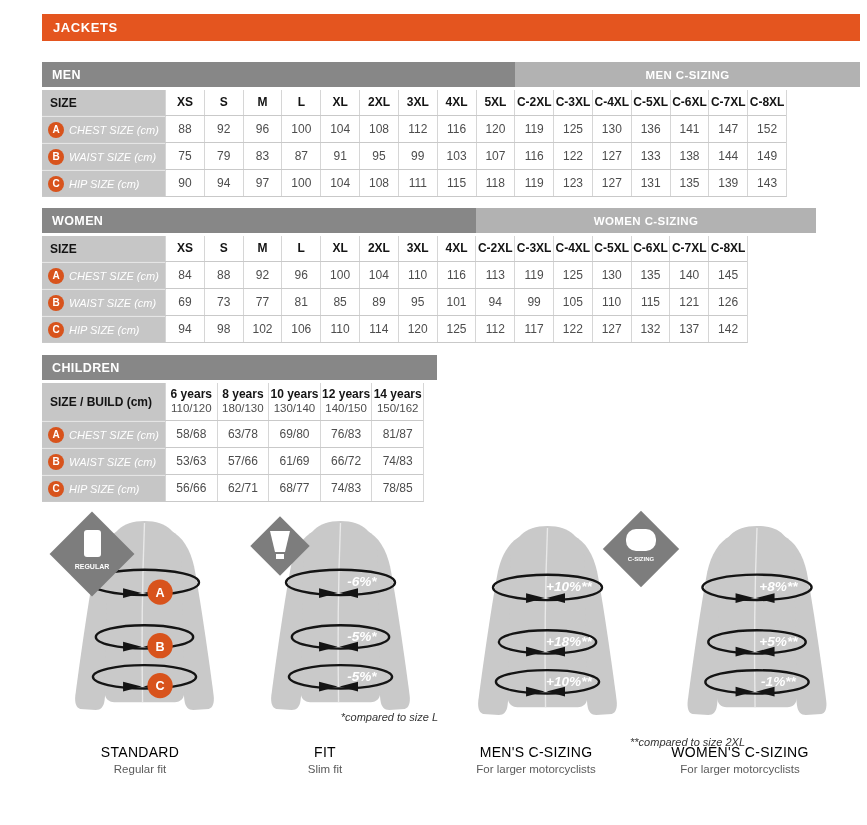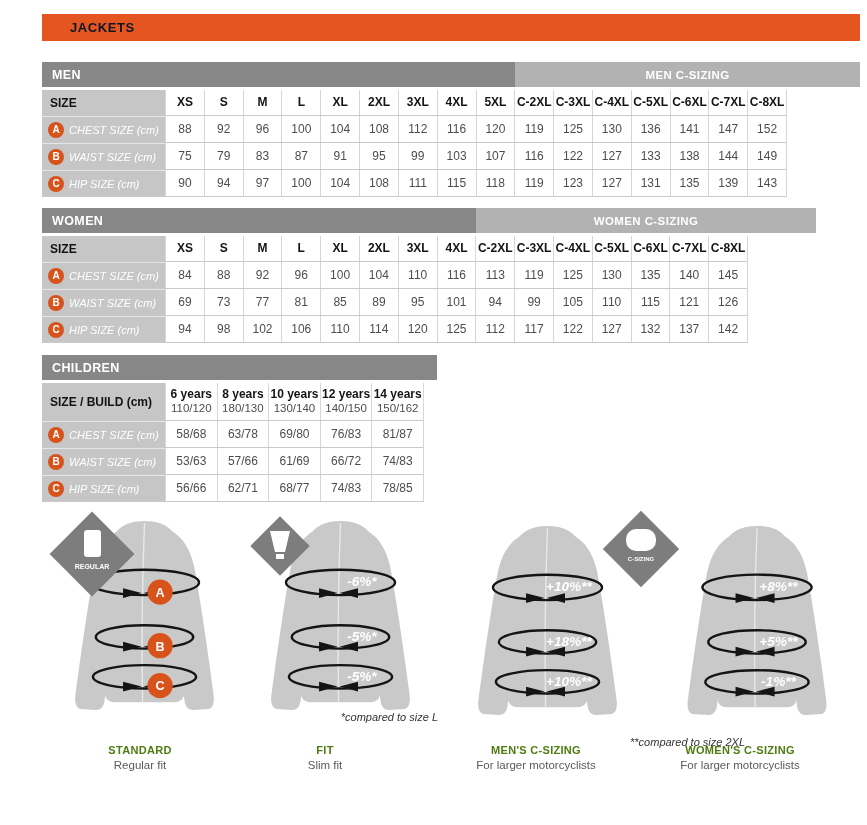--- a/index.html
+++ b/index.html
@@ -1,20 +1,20 @@
 <!DOCTYPE html>
 <html><head>
 <meta charset="utf-8">
 <style>
   *{margin:0;padding:0;box-sizing:border-box}
   html,body{width:867px;height:825px;background:#fff;font-family:"Liberation Sans",sans-serif;overflow:hidden}
   .page{position:relative;width:867px;height:825px;background:#fff}
 
-  .title-bar{position:absolute;left:42px;top:14px;width:818px;height:27px;background:#e4551f;color:#0f172a;
-    font-weight:bold;font-size:13px;letter-spacing:.6px;display:flex;align-items:center;padding-left:28px}
+  .title-bar{position:absolute;left:42px;top:14px;width:818px;height:27px;background:#e4551f;color:#ffffff;
+    font-weight:bold;font-size:13px;letter-spacing:.6px;display:flex;align-items:center;padding-left:11px}
 
   .size-table{position:absolute;left:42px}
   .size-table.men{top:62px;width:818px}
   .size-table.women{top:208px;width:774px}
   .size-table.children{top:355px;width:395px}
 
   .bar{display:flex;height:25px}
   .bar-dark{background:#878787;color:#fff;font-weight:bold;font-size:12.5px;letter-spacing:.4px;
     display:flex;align-items:center;padding-left:10px}
   .bar-light{background:#b2b2b2;color:#fff;font-weight:bold;font-size:11.5px;letter-spacing:.4px;
@@ -42,21 +42,21 @@
   .head-line2{font-weight:normal;color:#4d4d4d;font-size:11.5px}
   .row-label{background:#c6c6c6;color:#fff;font-style:italic;font-size:11px;
     display:flex;align-items:center;padding-left:6px;gap:5px;border-top:1px solid rgba(255,255,255,.55)}
   .marker{width:16px;height:16px;border-radius:50%;background:#d8531c;color:#fff;font-weight:bold;
     font-style:normal;font-size:10px;display:flex;align-items:center;justify-content:center;flex:0 0 16px}
   .cell{flex:1;color:#4d4d4d;font-size:12px;display:flex;align-items:center;justify-content:center;
     border-left:1px solid #d6d6d6;background:#fff}
 
   .jacket,.badge{position:absolute}
   .caption{position:absolute;top:744px;width:200px;text-align:center}
-  .cap-title{font-weight:bold;font-size:11px;color:#4d7c0f;letter-spacing:.3px}
+  .cap-title{font-weight:normal;font-size:14px;color:#000000;letter-spacing:.3px}
   .cap-sub{font-size:11.5px;color:#5a5a5a;margin-top:3px}
   .footnote{position:absolute;font-style:italic;font-size:11px;color:#333;text-align:right}
   .fn1{left:248px;top:711px;width:190px}
   .fn2{left:545px;top:736px;width:200px}
   .badge-text{fill:#fff;font-weight:bold}
 </style>
 </head>
 <body>
 
 <div class="page">

